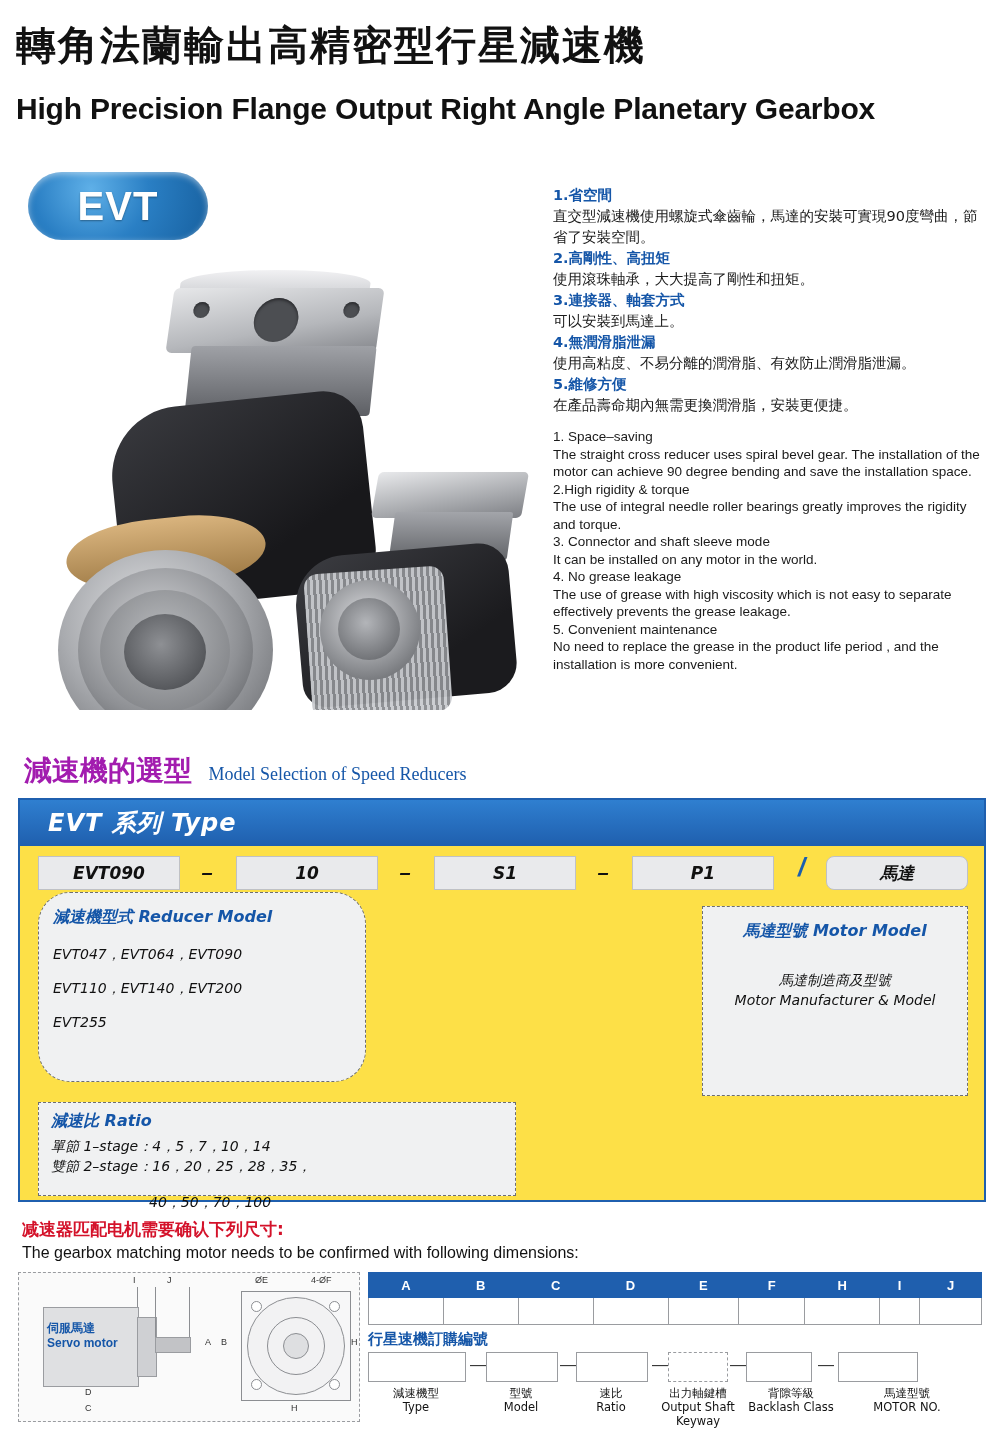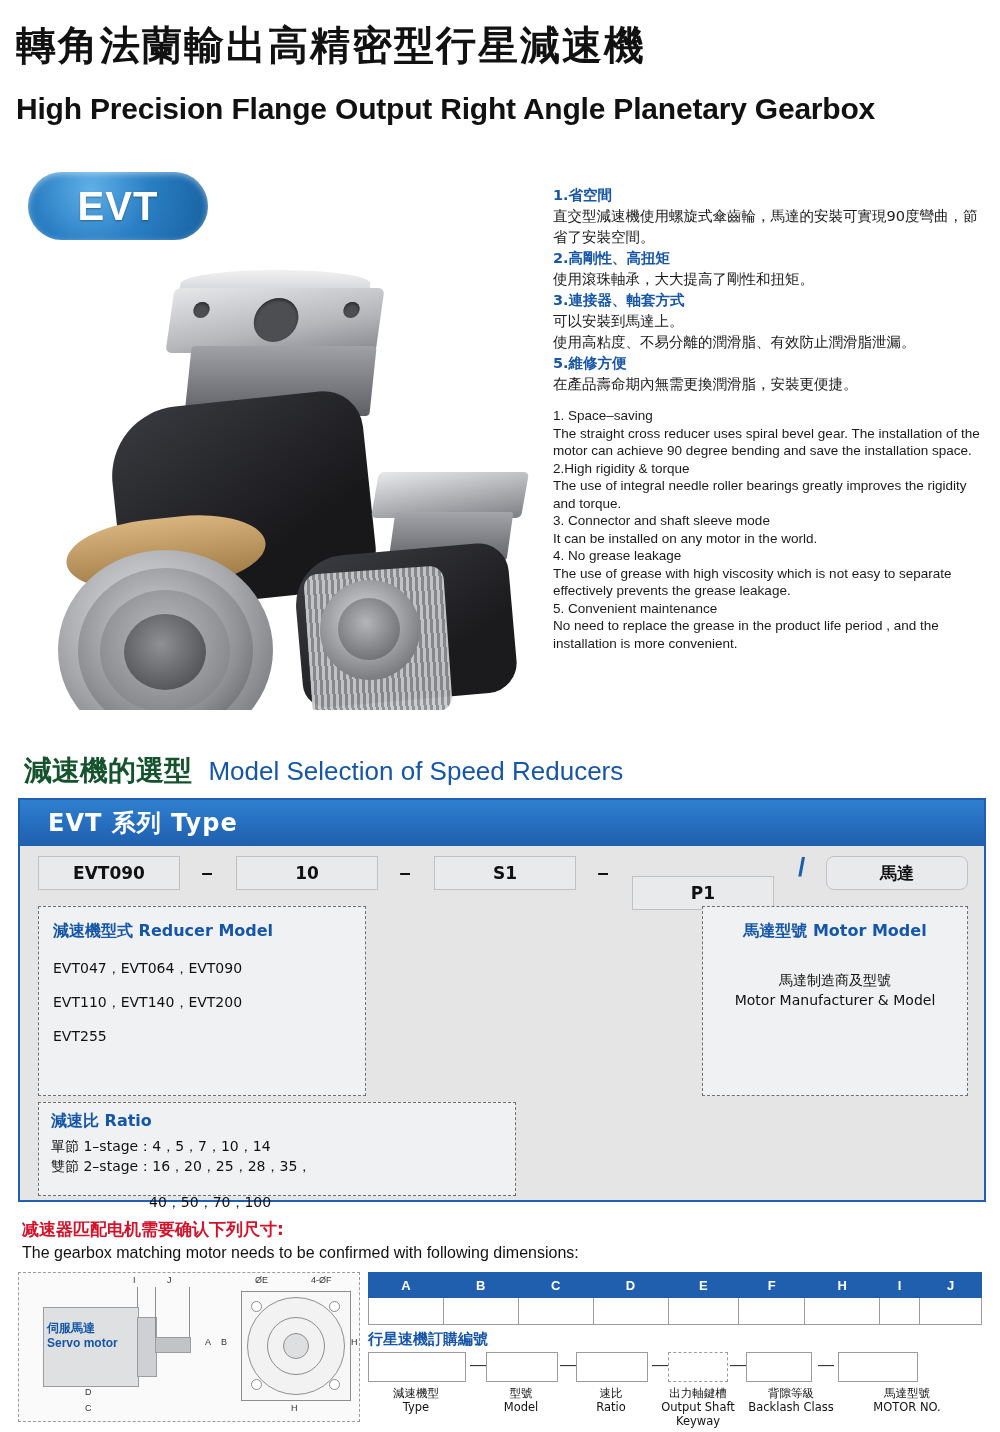--- a/index.html
+++ b/index.html
@@ -88,27 +88,27 @@
   
   .features{position:absolute;left:553px;top:185px;width:430px;}
   .feat-head{color:#1556a8;font-size:14.5px;font-weight:bold;line-height:21px;
     font-family:"DejaVu Sans","Liberation Sans",sans-serif;}
   .feat-body{color:#1a1a1a;font-size:14.5px;line-height:21px;
     font-family:"DejaVu Sans","Liberation Sans",sans-serif;}
   .feat-en{margin-top:12px;font-size:13.5px;line-height:17.5px;color:#1a1a1a;}
 
   
   .sec-title{position:absolute;left:24px;top:752px;}
-  .sec-title .cn{color:#14532d;font-size:28px;font-weight:bold;
-    font-family:"DejaVu Sans","Liberation Sans",sans-serif;}
-  .sec-title .en{color:#1556a8;font-size:26px;margin-left:12px;}
+  .sec-title .cn{color:#a21caf;font-size:28px;font-weight:bold;
+    font-family:"DejaVu Sans","Liberation Sans",sans-serif;}
+  .sec-title .en{color:#1556a8;font-size:18px;margin-left:12px;font-family:Liberation Serif, serif;}
 
   
   .panel{position:absolute;left:18px;top:798px;width:964px;height:400px;
-    border:2px solid #1f5fae;background:#e5e5e5;}
+    border:2px solid #1f5fae;background:#fde047;font-style:italic;}
   .panel-head{position:absolute;left:0;top:0;width:100%;height:46px;
     background:linear-gradient(180deg,#2f7fd0,#1f5fae);}
   .panel-head span{color:#fff;font-size:24px;font-weight:bold;line-height:46px;margin-left:28px;letter-spacing:1px;
     font-family:"DejaVu Sans","Liberation Sans",sans-serif;}
   .code-box{position:absolute;height:32px;background:#e9eaec;border:1px solid #bfc1c5;
     display:flex;align-items:center;justify-content:center;font-size:17px;font-weight:bold;color:#111;
     font-family:"DejaVu Sans","Liberation Sans",sans-serif;}
   .dash{position:absolute;top:56px;height:32px;display:flex;align-items:center;justify-content:center;
     font-size:20px;font-weight:bold;color:#111;}
   .slash{position:absolute;top:52px;font-size:26px;font-weight:bold;color:#1a5fae;}
@@ -194,20 +194,21 @@
 
   </div>
 
   <div class="features">
     <div class="feat-head">1.省空間</div>
     <div class="feat-body">直交型減速機使用螺旋式傘齒輪，馬達的安裝可實現90度彎曲，節省了安裝空間。</div>
     <div class="feat-head">2.高剛性、高扭矩</div>
     <div class="feat-body">使用滾珠軸承，大大提高了剛性和扭矩。</div>
     <div class="feat-head">3.連接器、軸套方式</div>
     <div class="feat-body">可以安裝到馬達上。</div>
+    <div class="feat-head">4.無潤滑脂泄漏</div>
     <div class="feat-body">使用高粘度、不易分離的潤滑脂、有效防止潤滑脂泄漏。</div>
     <div class="feat-head">5.維修方便</div>
     <div class="feat-body">在產品壽命期內無需更換潤滑脂，安裝更便捷。</div>
 
     <div class="feat-en">
       <div>1. Space–saving</div>
       <div>The straight cross reducer uses spiral bevel gear. The installation of the motor can achieve 90 degree bending and save the installation space.</div>
       <div>2.High rigidity &amp; torque</div>
       <div>The use of integral needle roller bearings greatly improves the rigidity and torque.</div>
       <div>3. Connector and shaft sleeve mode</div>
@@ -228,25 +229,25 @@
     <div class="panel-head">
       <span>EVT  系列 Type</span>
     </div>
 
     <div class="code-box" style="left:18px;top:56px;width:140px;">EVT090</div>
     <div class="dash" style="left:160px;width:54px;">–</div>
     <div class="code-box" style="left:216px;top:56px;width:140px;">10</div>
     <div class="dash" style="left:358px;width:54px;">–</div>
     <div class="code-box" style="left:414px;top:56px;width:140px;">S1</div>
     <div class="dash" style="left:556px;width:54px;">–</div>
-    <div class="code-box" style="left:612px;top:56px;width:140px;margin-top:20px;">P1</div>
+    <div class="code-box" style="left:612px;top:56px;width:140px;">P1</div>
     <div class="slash" style="left:778px;">/</div>
     <div class="code-box" style="left:806px;top:56px;width:140px;border-radius:8px;">馬達</div>
 
-    <div class="dbox" style="left:18px;top:106px;width:326px;height:188px;">
+    <div class="dbox" style="left:18px;top:92px;width:326px;height:188px;border-radius:32px;">
       <div class="t-cn" style="margin:14px 0 0 14px;">減速機型式 Reducer Model</div>
       <div class="line" style="margin:16px 0 0 14px;">EVT047，EVT064，EVT090</div>
       <div class="line" style="margin:14px 0 0 14px;">EVT110，EVT140，EVT200</div>
       <div class="line" style="margin:14px 0 0 14px;">EVT255</div>
     </div>
 
 
     <div class="dbox center" style="left:682px;top:106px;width:264px;height:188px;">
       <div class="t-cn" style="margin-top:14px;">馬達型號 Motor Model</div>
       <div class="line" style="margin-top:28px;">馬達制造商及型號</div>

